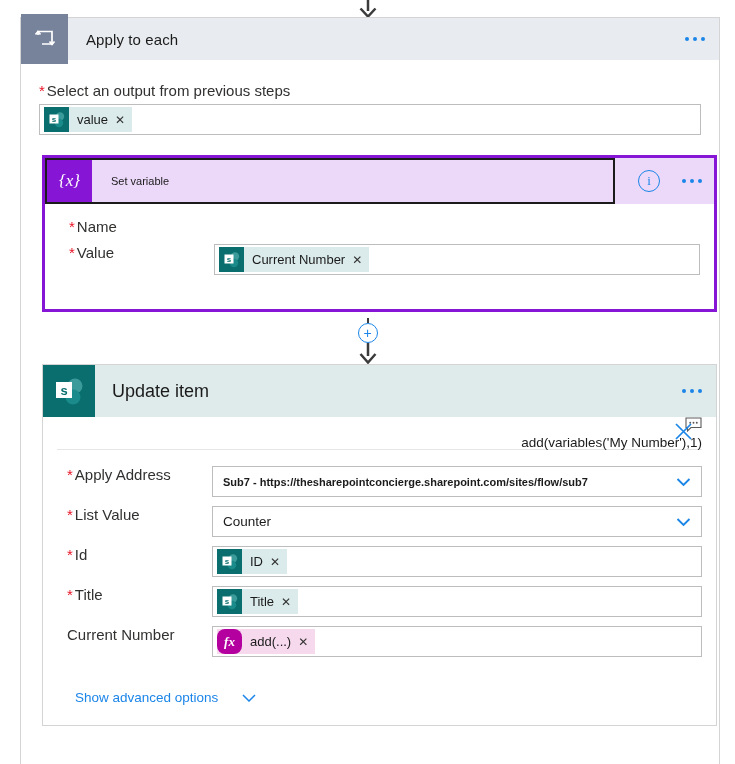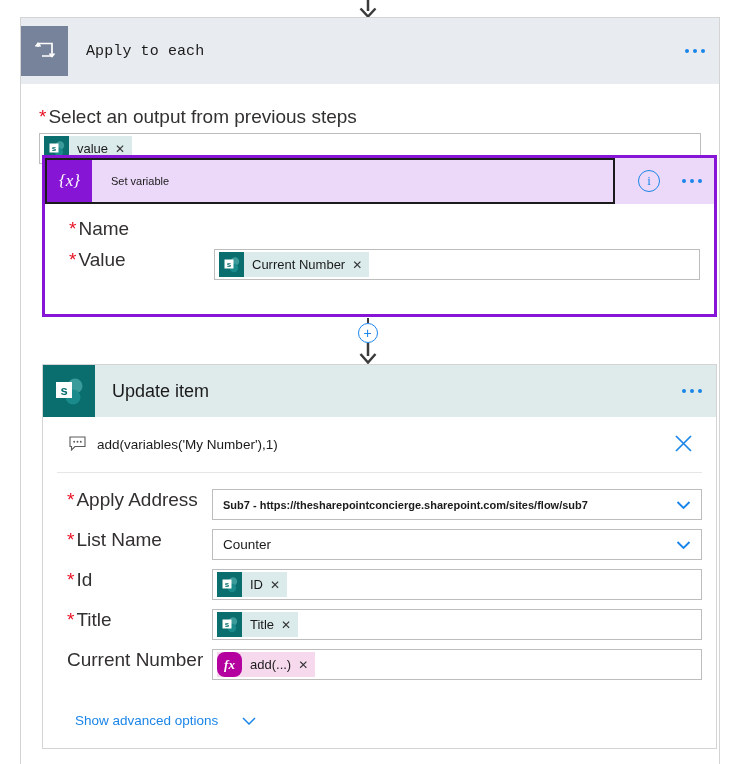--- a/index.html
+++ b/index.html
@@ -29,26 +29,25 @@
   .loop-card {
     position: absolute;
     left: 20px;
     top: 17px;
     width: 700px;
     background: #ffffff;
     border: 1px solid #d4d4d4;
     border-bottom: none;
   }
   .loop-header {
-    height: 66px;
+    height: 42px;
     background: #e8ecf0;
     display: flex;
     align-items: center;
     position: relative;
-    font-family: Liberation Mono, monospace;
   }
   .loop-icon-tile {
     width: 47px;
     height: 50px;
     background: #77839b;
     display: flex;
     align-items: center;
     justify-content: center;
     flex: 0 0 auto;
   }
@@ -71,21 +70,21 @@
     width: 4px; height: 4px; border-radius: 50%;
     background: #1b85e8;
     display: block;
   }
 
   .loop-body { padding: 22px 18px 0 18px; }
 
   
   .req-star { color: #e81123; margin-right: 2px; }
   .field-label {
-    font-size: 19px;
+    font-size: 15px;
     color: #323130;
     white-space: nowrap;
   }
   .label-above { margin-bottom: 5px; display: block; }
 
   
   .token-box {
     border: 1px solid #bdbdbd;
     background: #fff;
     height: 31px;
@@ -255,26 +254,27 @@
     flex: 0 0 auto;
   }
   .update-title {
     margin-left: 17px;
     font-size: 18px;
   }
   .update-body { padding: 0 14px 20px 14px; }
 
   .comment-row {
     display: flex;
-    align-items: center;
-    height: 56px;
+    align-items: flex-end;
+    height: 33px;
     border-bottom: 1px solid #e6e6e6;
     margin: 0 0 16px 0;
     position: relative;
     padding-left: 12px;
+    flex-direction: column;
   }
   .comment-text {
     margin-left: 11px;
     font-size: 13.5px;
     color: #1b1b1b;
   }
   .close-x {
     position: absolute;
     right: 8px; top: 50%;
     transform: translateY(-50%);
@@ -451,21 +451,21 @@
           <svg width="15" height="9" viewBox="0 0 15 9">
               <path d="M1.5 1.5 L7.5 7.5 L13.5 1.5" stroke="#1b85e8" stroke-width="1.9" fill="none"></path>
             </svg>
         </span>
       </div>
     </div>
 
     
     <div class="form-row">
       <span class="field-label">
-        <span class="req-star">*</span><span>List Name</span>
+        <span class="req-star">*</span><span>List Value</span>
       </span>
       <div class="select-box">
         <span>Counter</span>
         <span class="chev">
           <svg width="15" height="9" viewBox="0 0 15 9">
               <path d="M1.5 1.5 L7.5 7.5 L13.5 1.5" stroke="#1b85e8" stroke-width="1.9" fill="none"></path>
             </svg>
         </span>
       </div>
     </div>

